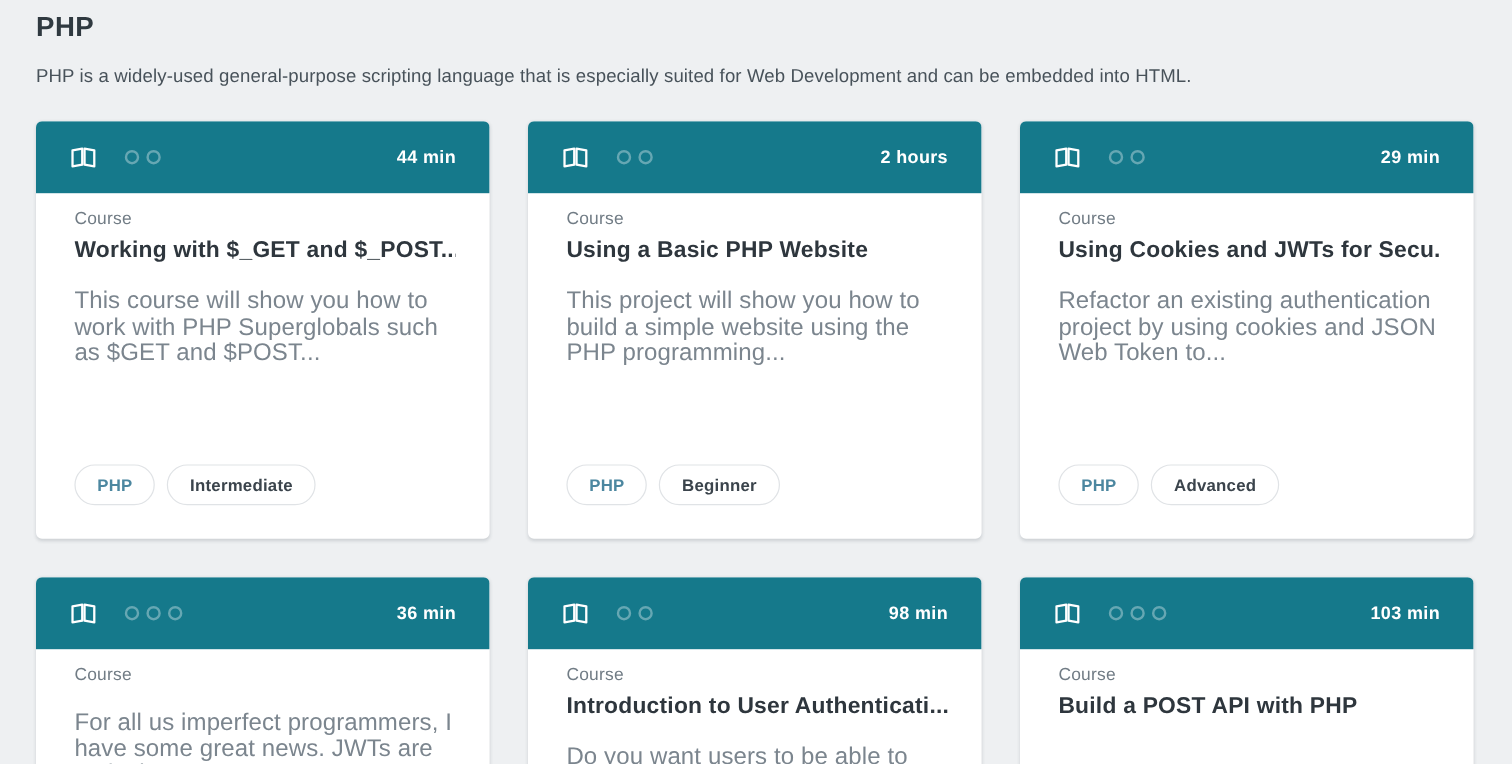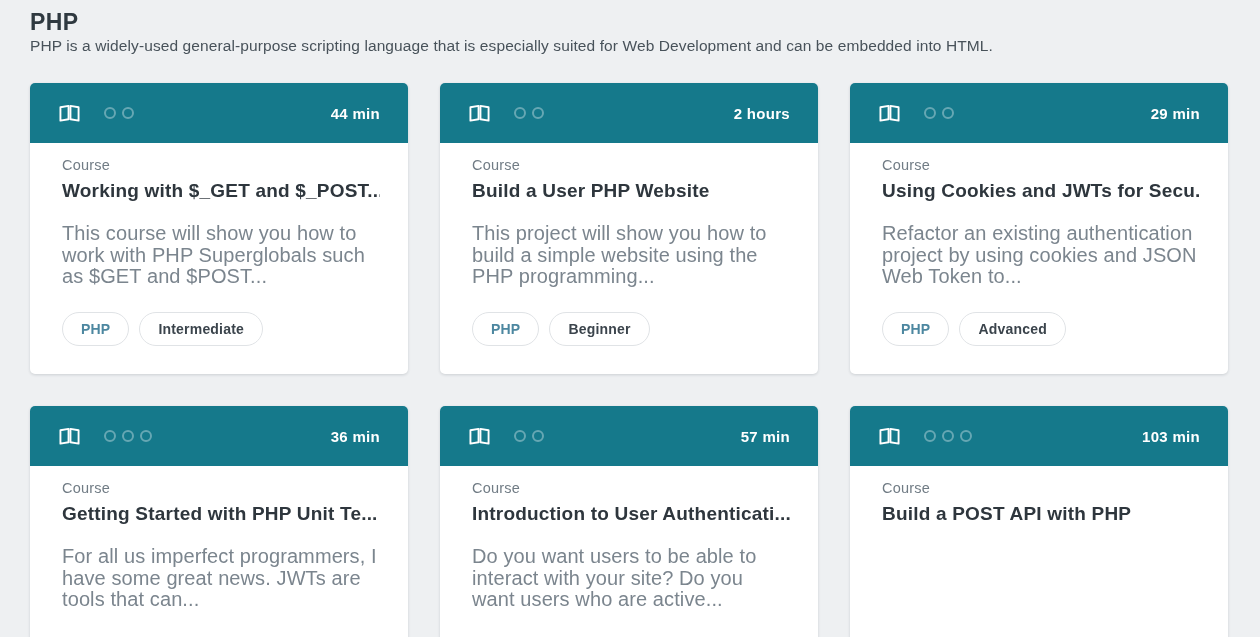--- a/index.html
+++ b/index.html
@@ -10,38 +10,38 @@
     color: #2e363d;
   }
   .page-header { padding: 9px 30px 0 30px; }
   .page-title {
     font-size: 23px;
     font-weight: 700;
     color: #2f3940;
     letter-spacing: 0.4px;
   }
   .page-subtitle {
-    margin-top: 1px;
+    margin-top: 19px;
     font-size: 15.5px;
     color: #48525a;
     letter-spacing: 0.1px;
   }
   .card-grid {
     margin-top: 28px;
     padding: 0 30px;
     display: grid;
     grid-template-columns: repeat(3, 378px);
     column-gap: 32px;
     row-gap: 32px;
   }
   .card {
     background: #ffffff;
     border-radius: 5px;
     box-shadow: 0 1px 3px rgba(32, 46, 56, 0.16);
-    height: 291px;
+    height: 348px;
     display: flex;
     flex-direction: column;
     overflow: hidden;
     cursor: pointer;
   }
   .card-head {
     background: #15798b;
     height: 60px;
     flex: 0 0 60px;
     display: flex;
@@ -151,21 +151,21 @@
         </svg>
       </span>
       <span class="dots">
           <span class="dot"></span>
           <span class="dot"></span>
         </span>
       <span class="duration">2 hours</span>
     </div>
     <div class="card-body">
       <div class="kind-label">Course</div>
-      <div class="course-title">Build a User PHP Website</div>
+      <div class="course-title">Using a Basic PHP Website</div>
       <div class="course-desc">This project will show you how to build a simple website using the PHP programming...</div>
       <div class="tags">
         <span class="tag tag-topic">PHP</span>
         <span class="tag tag-level">Beginner</span>
       </div>
     </div>
   </article>
 
   <article class="card">
     <div class="card-head">
@@ -202,38 +202,37 @@
       </span>
       <span class="dots">
           <span class="dot"></span>
           <span class="dot"></span>
           <span class="dot"></span>
         </span>
       <span class="duration">36 min</span>
     </div>
     <div class="card-body">
       <div class="kind-label">Course</div>
-      <div class="course-title">Getting Started with PHP Unit Te...</div>
       <div class="course-desc">For all us imperfect programmers, I have some great news. JWTs are tools that can...</div>
     </div>
   </article>
 
   <article class="card">
     <div class="card-head">
       <span class="book-icon">
         <svg width="23" height="21" viewBox="0 0 24 22" fill="none" stroke="#ffffff" stroke-width="2" stroke-linejoin="round">
           <path d="M11 3 L2.5 4.5 V18.5 L11 17 Z"></path>
             <path d="M13 3 L21.5 4.5 V18.5 L13 17 Z"></path>
         </svg>
       </span>
       <span class="dots">
           <span class="dot"></span>
           <span class="dot"></span>
         </span>
-      <span class="duration">57 min</span>
+      <span class="duration">98 min</span>
     </div>
     <div class="card-body">
       <div class="kind-label">Course</div>
       <div class="course-title">Introduction to User Authenticati...</div>
       <div class="course-desc">Do you want users to be able to interact with your site? Do you want users who are active...</div>
     </div>
   </article>
 
   <article class="card">
     <div class="card-head">

